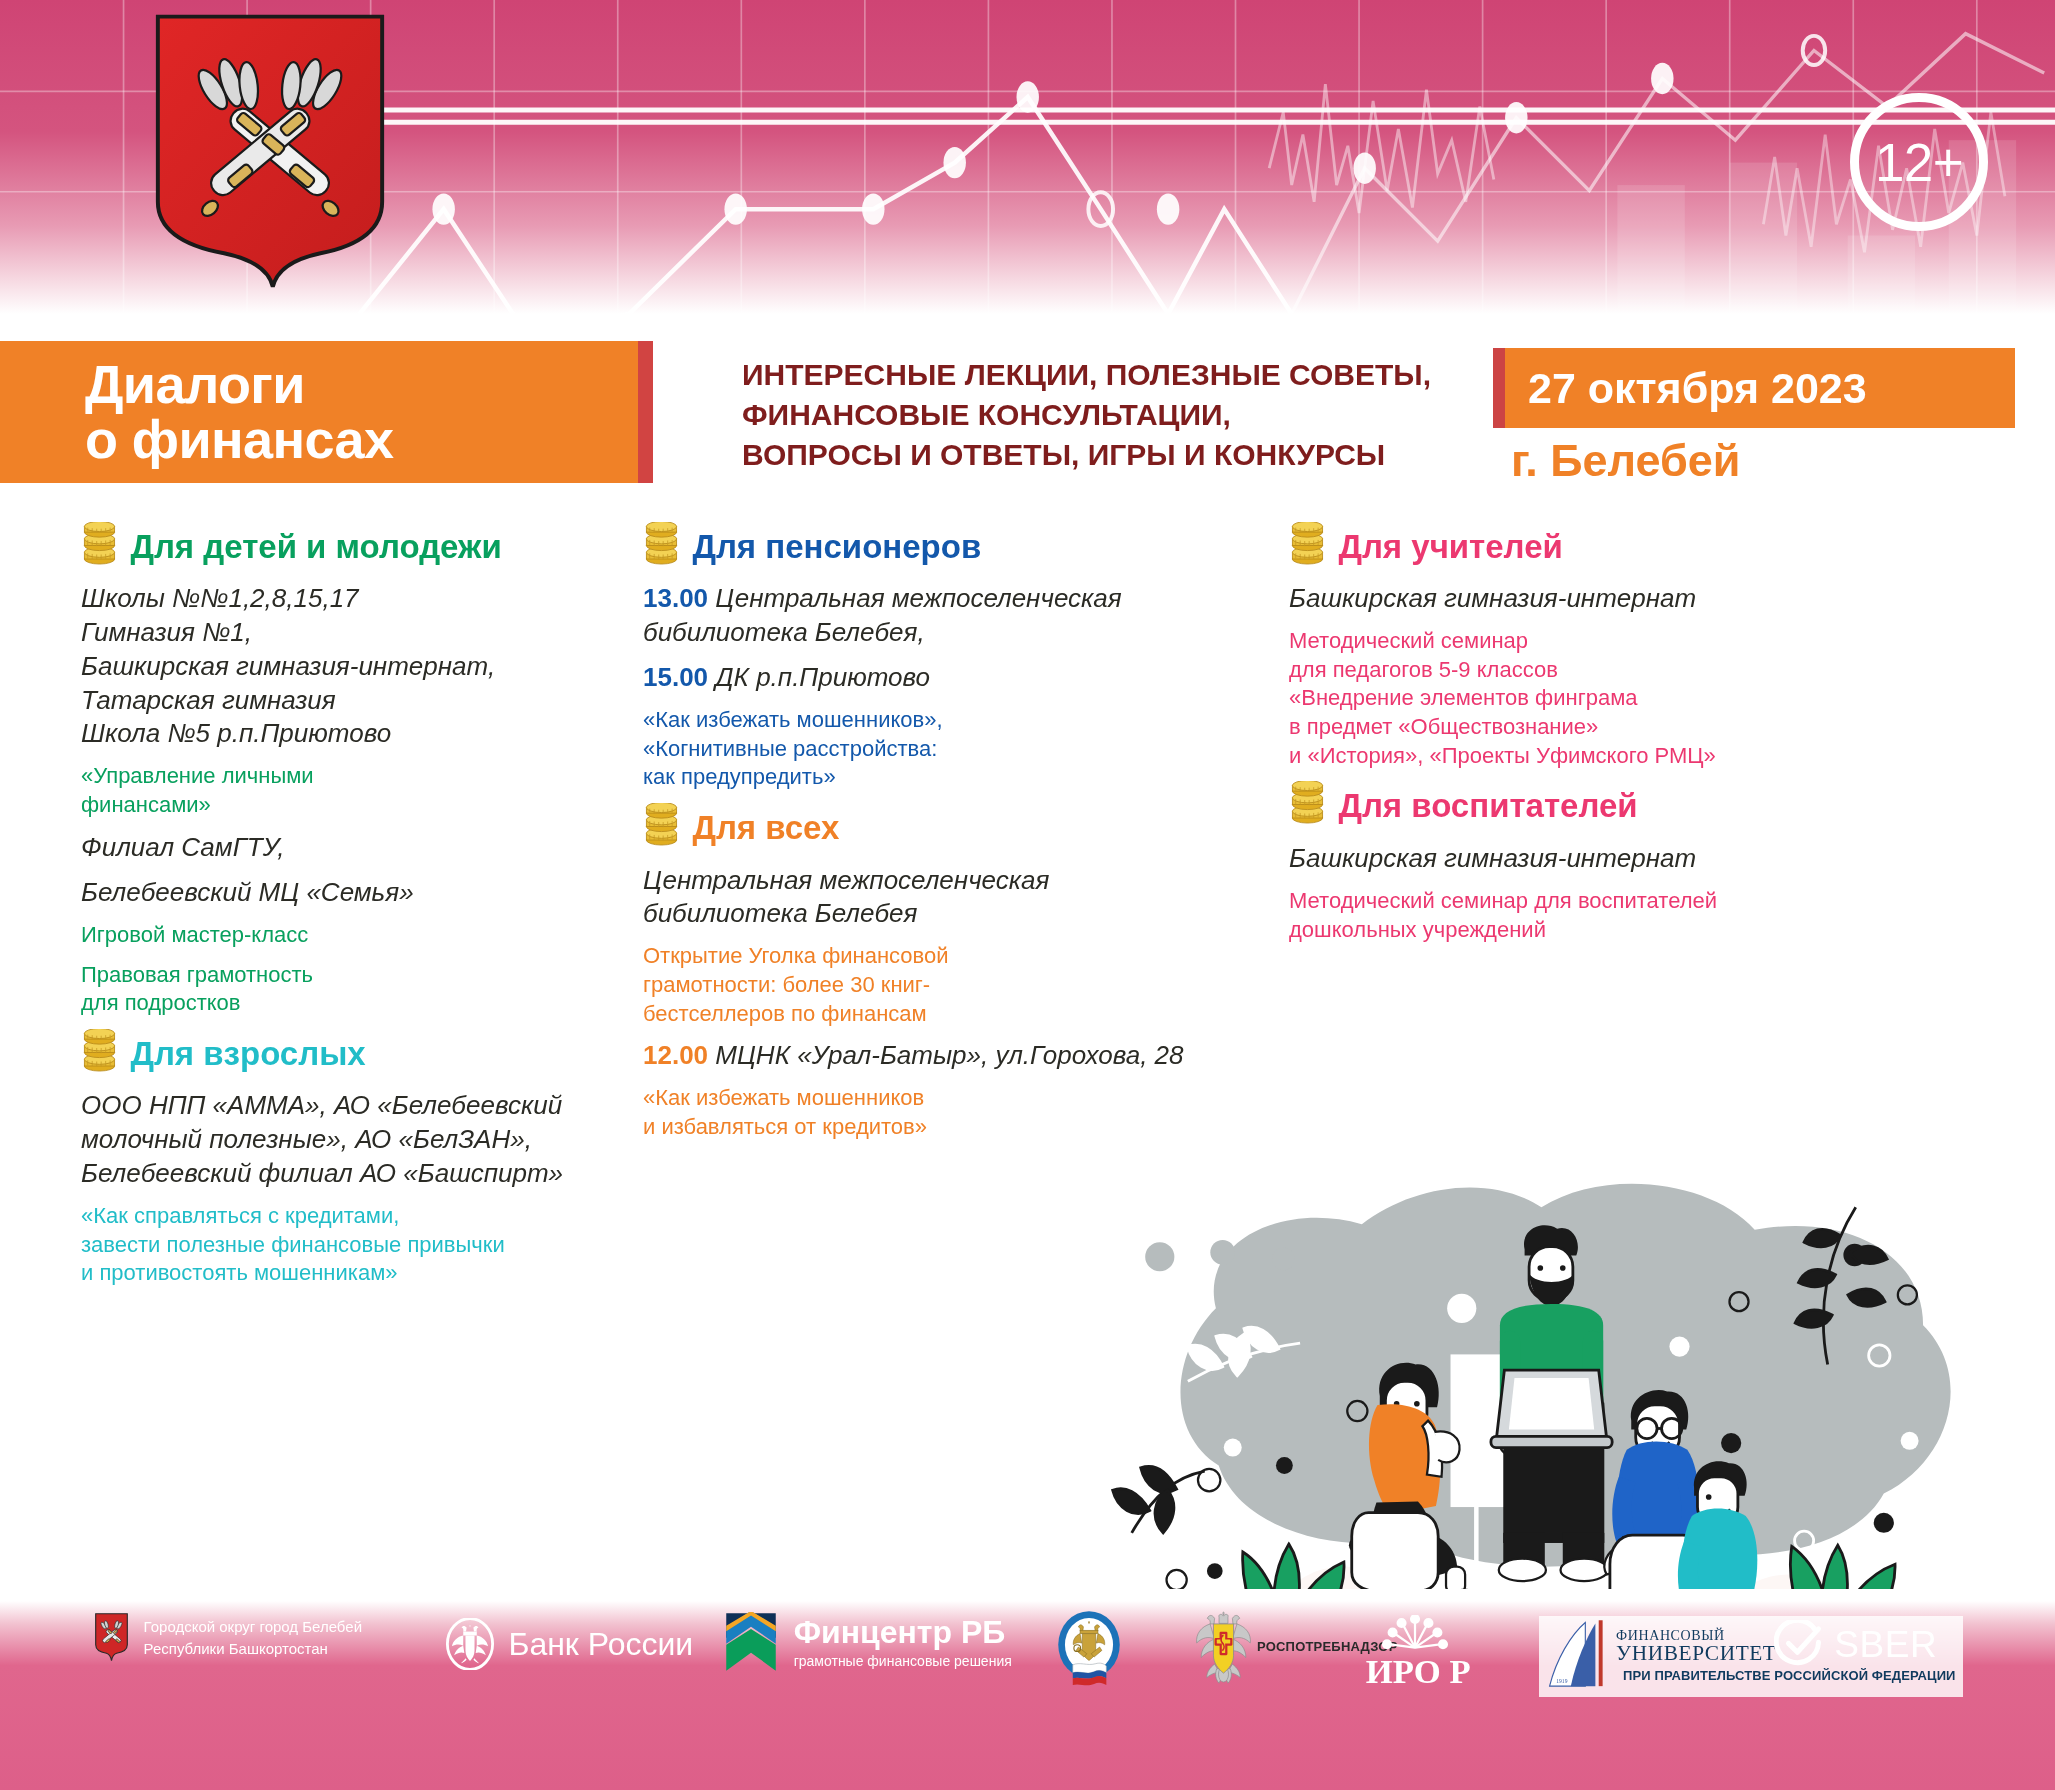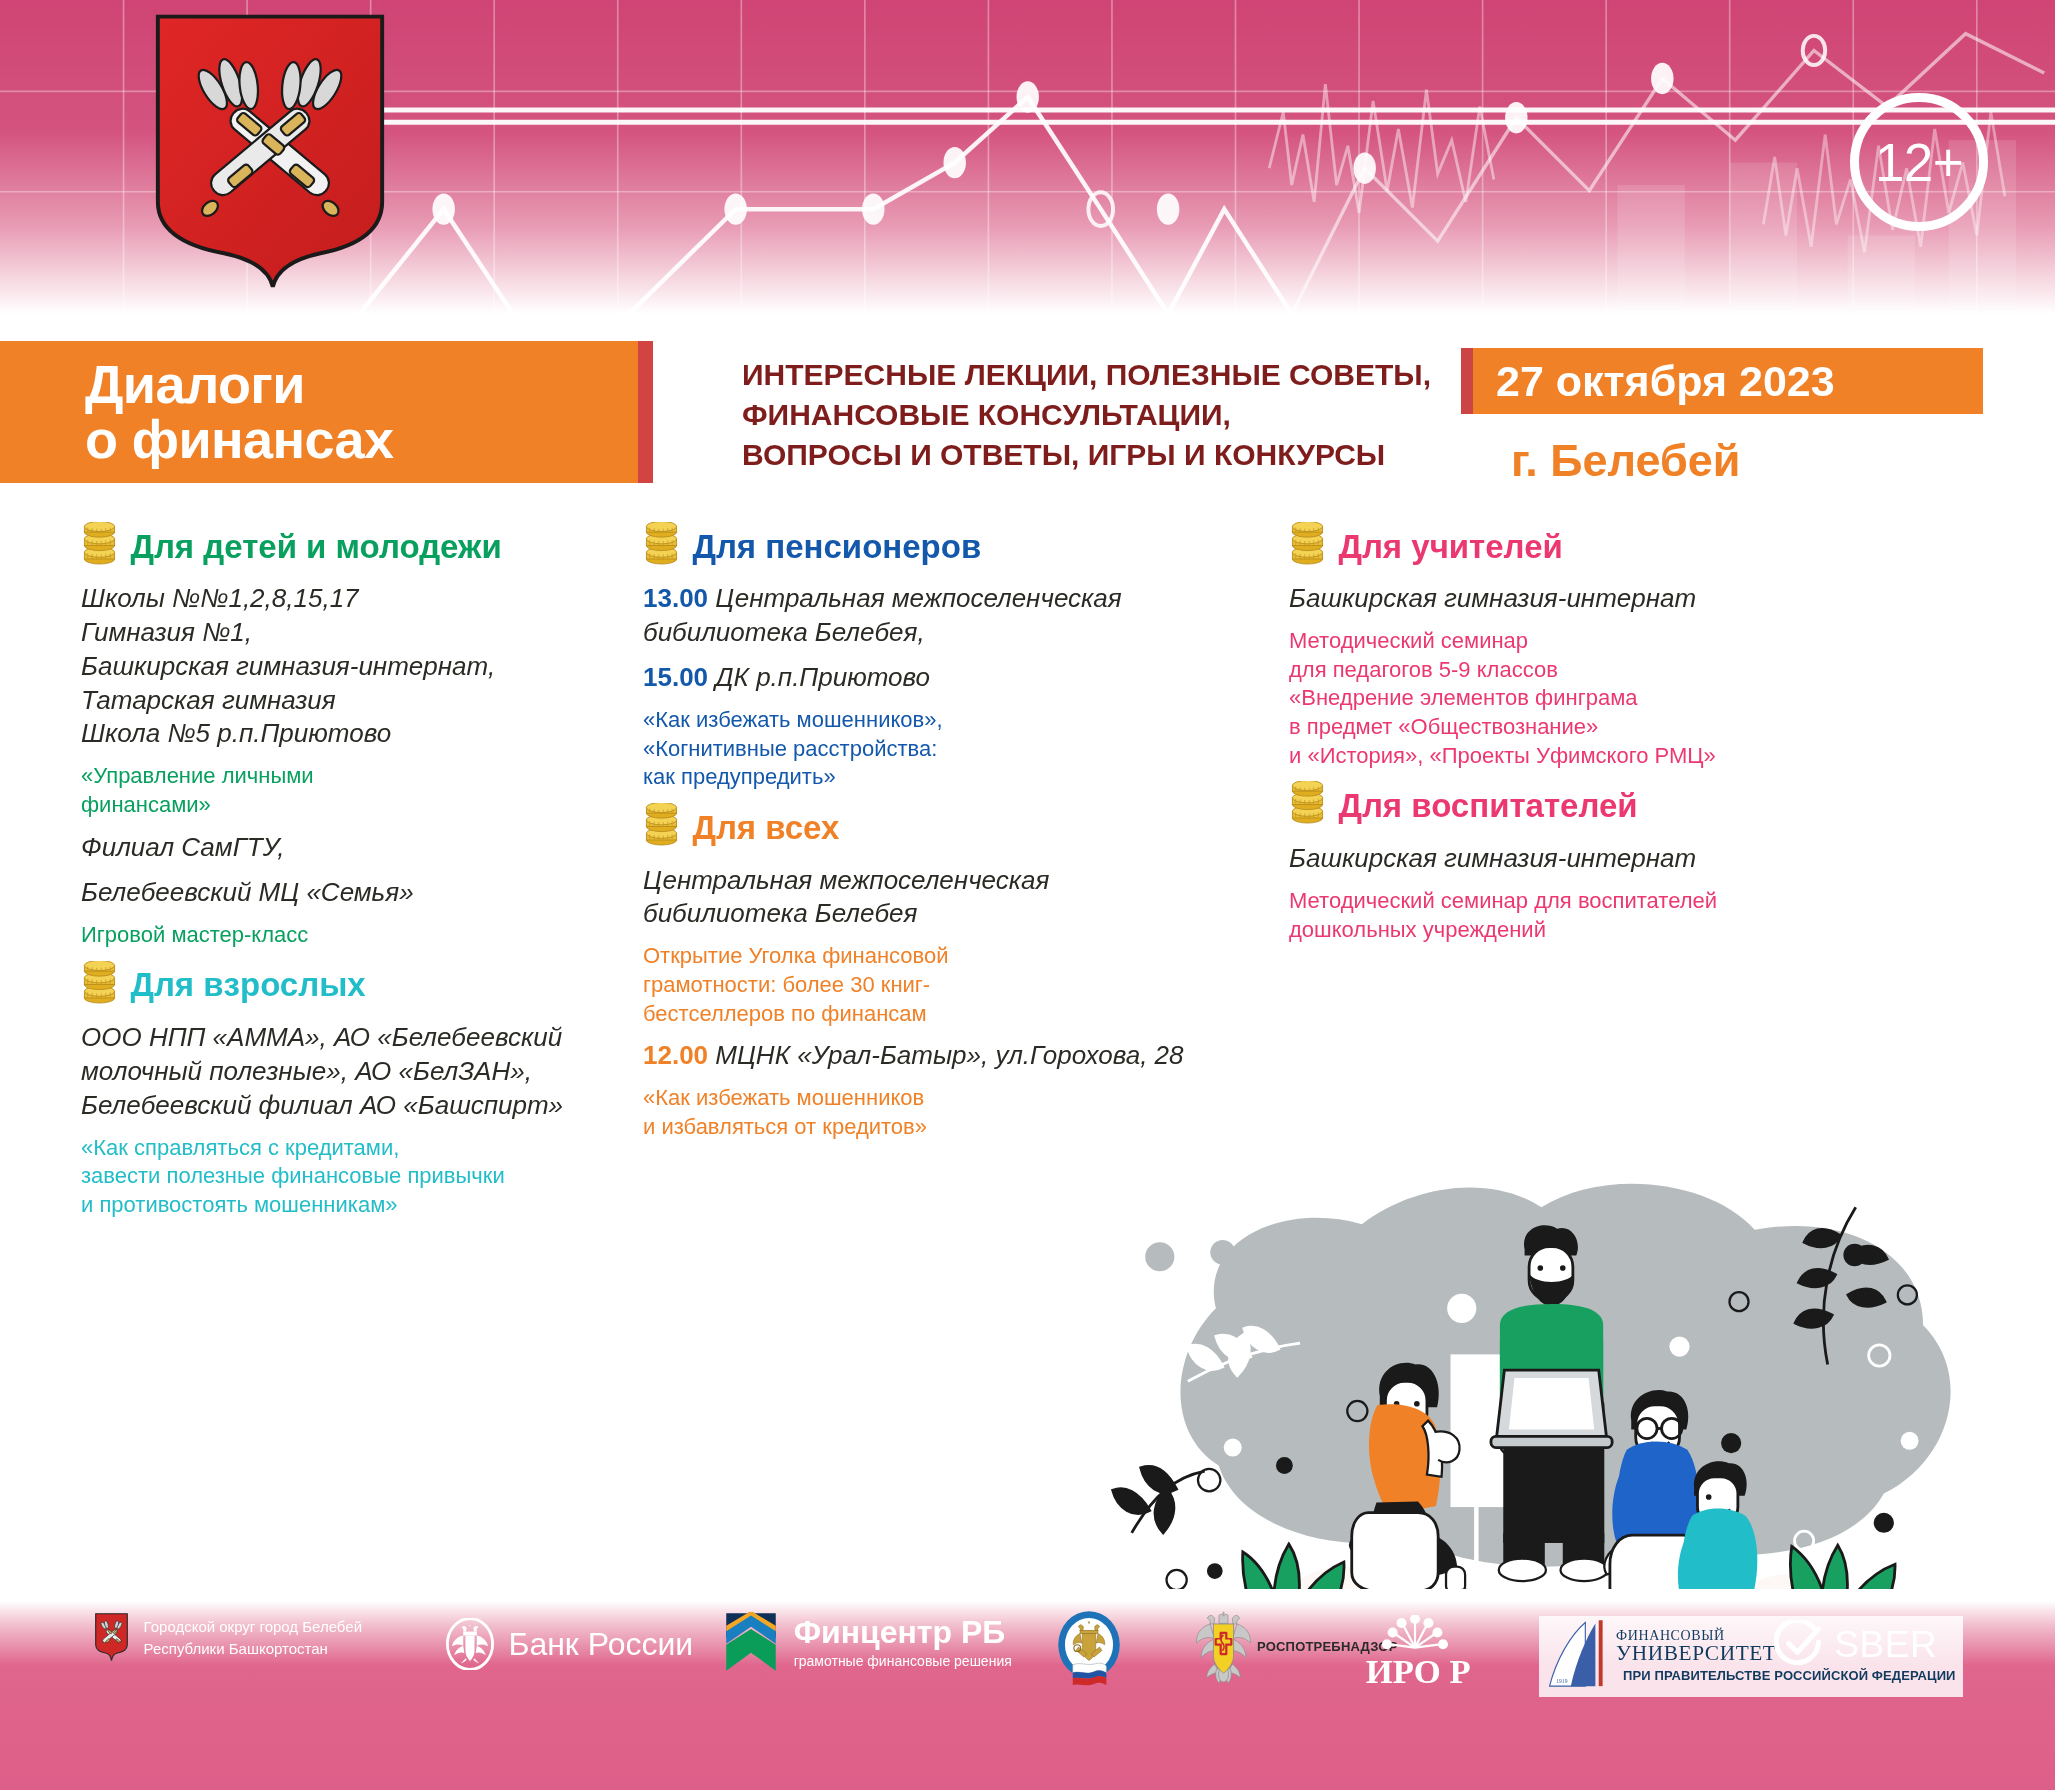--- a/index.html
+++ b/index.html
@@ -53,21 +53,21 @@
     padding-left: 85px; letter-spacing: -0.6px;
   }
 
   .subtitle {
     position: absolute; left: 742px; top: 355px; width: 708px;
     color: #7f1d1d; font-size: 30px; font-weight: 700; line-height: 1.34;
     letter-spacing: 0px;
   }
 
   .date-box {
-    position: absolute; left: 1461px; top: 348px; width: 522px; height: 66px;
+    position: absolute; left: 1493px; top: 348px; width: 522px; height: 80px;
     background: #f08127; display: flex; align-items: center;
   }
   .date-box::before {
     content: ""; position: absolute; left: 0; top: 0; width: 12.4px; height: 100%;
     background: #cc4444;
   }
   .date-text {
     color: #ffffff; font-size: 43px; font-weight: 700; padding-left: 35px;
   }
   .city-text {
@@ -322,20 +322,24 @@
         <div>финансами»</div>
       </div>
       <div class="plain">
         <div>Филиал СамГТУ,</div>
       </div>
       <div class="plain">
         <div>Белебеевский МЦ «Семья»</div>
       </div>
       <div class="hl" style="color: rgb(8, 160, 94);">
         <div>Игровой мастер-класс</div>
+      </div>
+      <div class="hl" style="color: rgb(8, 160, 94);">
+        <div>Правовая грамотность</div>
+        <div>для подростков</div>
       </div>
     </div>
     <div class="section">
       <div class="sec-head">
         <span class="coin-stack"><svg viewBox="0 0 66 82">
     <g stroke="#b88a1a" stroke-width="1.5">
       <ellipse cx="33" cy="66" rx="27" ry="9" fill="#e0ad1f"></ellipse>
       <rect x="6" y="54" width="54" height="12" fill="#e8bd35"></rect>
       <ellipse cx="33" cy="54" rx="27" ry="9" fill="#f3d254"></ellipse>
       <ellipse cx="33" cy="42" rx="27" ry="9" fill="#e0ad1f"></ellipse>

